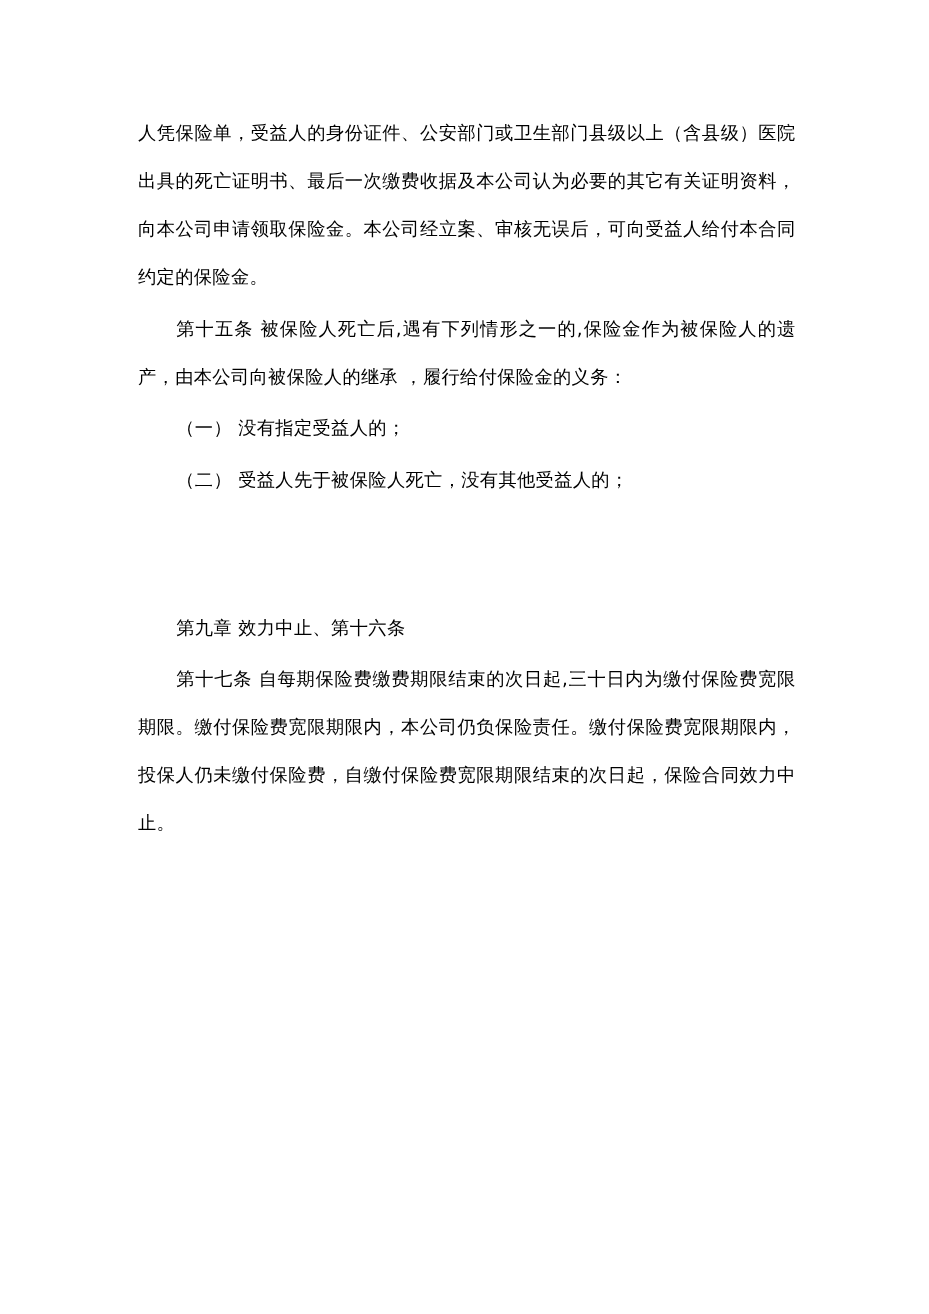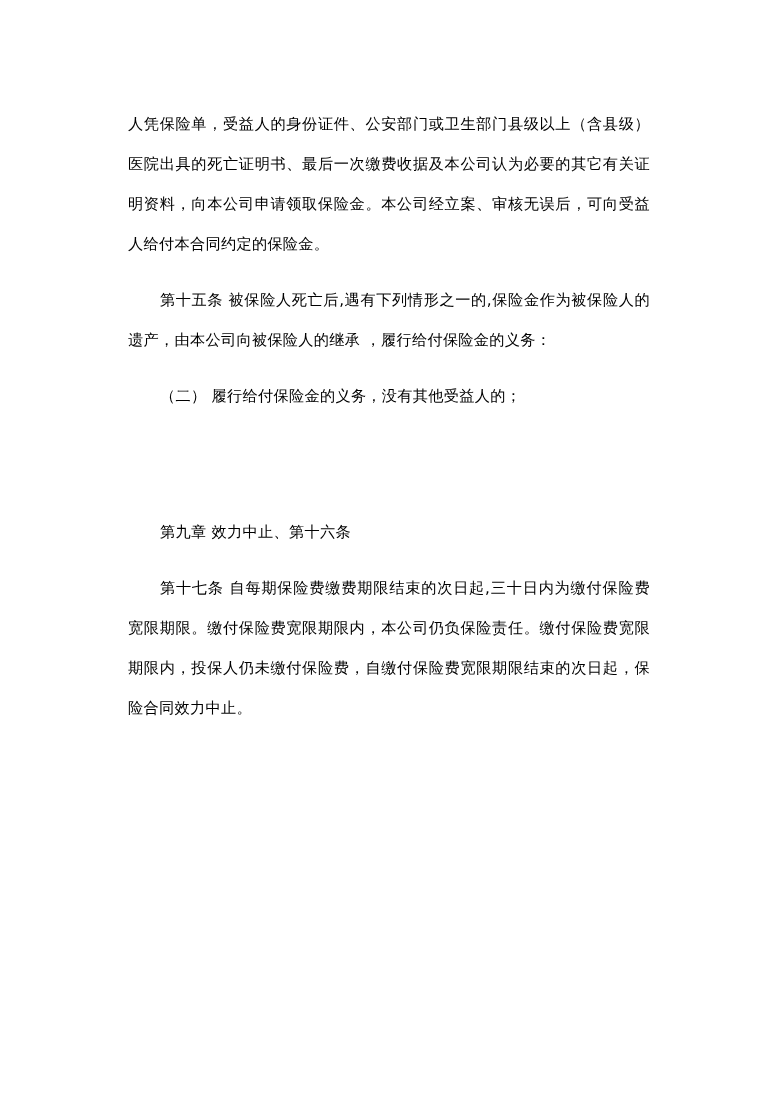--- a/index.html
+++ b/index.html
@@ -23,21 +23,21 @@
     padding: 88px 108px 40px 112px;
   }
   .doc-body {
     font-size: 15.2px;
     line-height: 40px;
     letter-spacing: 0.3px;
     text-align: justify;
     text-justify: inter-ideograph;
   }
   p {
-    margin: 16px;
+    margin: 3px;
     padding: 0;
   }
   .para-continue {
     text-indent: 0;
   }
   .para-indent {
     text-indent: 2.1em;
   }
   .para-list {
     text-indent: 2.1em;
@@ -55,22 +55,23 @@
 
 <div class="page">
   <div class="doc-body">
 
     <p class="para-continue">人凭保险单，受益人的身份证件、公安部门或卫生部门县级以上（含县级）医院出具的死亡证明书、最后一次缴费收据及本公司认为必要的其它有关证明资料，向本公司申请领取保险金。本公司经立案、审核无误后，可向受益人给付本合同约定的保险金。</p>
 
 
 
     <p class="para-indent">第十五条 被保险人死亡后,遇有下列情形之一的,保险金作为被保险人的遗产，由本公司向被保险人的继承 ，履行给付保险金的义务：</p>
 
+    <p class="para-list">（一） 没有指定受益人的；</p>
 
-    <p class="para-list">（二） 履行给付保险金的义务，没有其他受益人的；</p>
+    <p class="para-list">（二） 受益人先于被保险人死亡，没有其他受益人的；</p>
 
 
 
     <div class="spacer-small"></div>
 
     <p class="section-heading">第九章 效力中止、第十六条</p>
 
     <p class="para-indent">第十七条 自每期保险费缴费期限结束的次日起,三十日内为缴付保险费宽限期限。缴付保险费宽限期限内，本公司仍负保险责任。缴付保险费宽限期限内，投保人仍未缴付保险费，自缴付保险费宽限期限结束的次日起，保险合同效力中止。</p>
 
 

